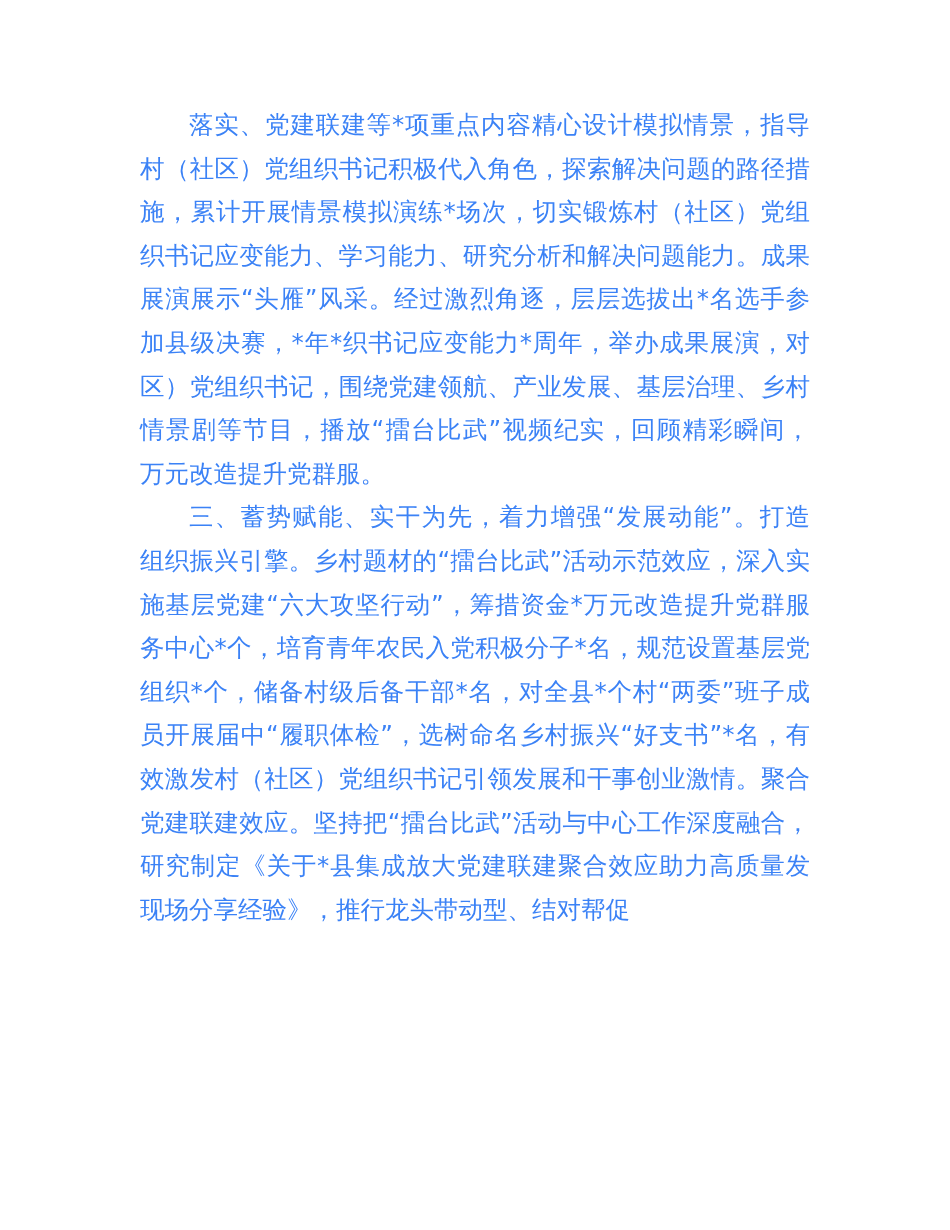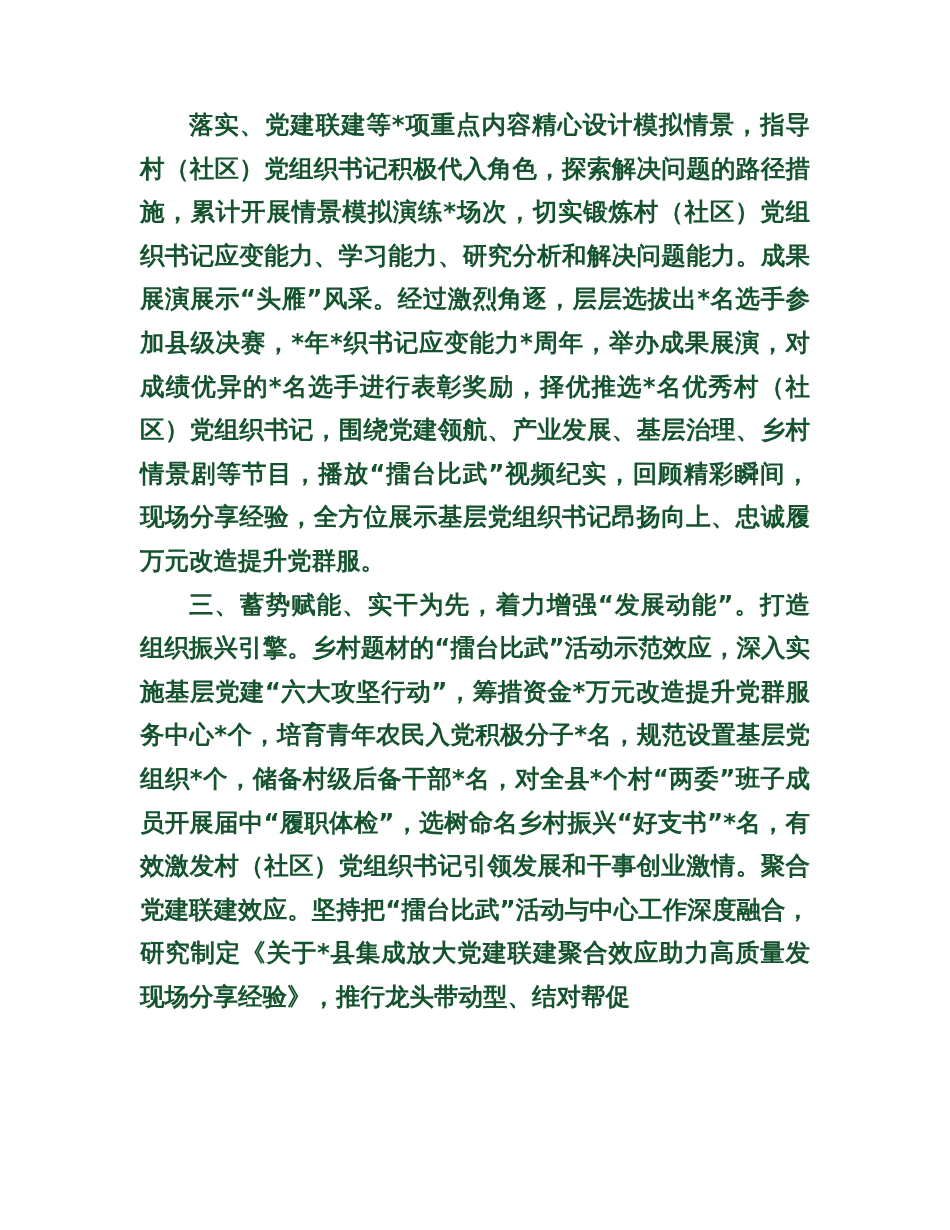--- a/index.html
+++ b/index.html
@@ -21,22 +21,22 @@
       color: #000000;
       overflow: hidden;
     }
     .paragraph {
       margin: 0;
       padding: 0;
     }
     .line {
       font-size: 24.5px;
       line-height: 43.6px;
-      font-weight: 700;
-      color: #14532d;
+      font-weight: 400;
+      color: #3b82f6;
       text-align: justify;
       text-align-last: justify;
       white-space: nowrap;
       overflow: visible;
     }
     .line--first {
       text-indent: 49px;
     }
     .line--end {
       text-align-last: left;
@@ -47,24 +47,22 @@
 
 <div class="page">
 
   <div class="paragraph">
     <div class="line line--first">落实、党建联建等*项重点内容精心设计模拟情景，指导</div>
     <div class="line">村（社区）党组织书记积极代入角色，探索解决问题的路径措</div>
     <div class="line">施，累计开展情景模拟演练*场次，切实锻炼村（社区）党组</div>
     <div class="line">织书记应变能力、学习能力、研究分析和解决问题能力。成果</div>
     <div class="line">展演展示“头雁”风采。经过激烈角逐，层层选拔出*名选手参</div>
     <div class="line">加县级决赛，*年*织书记应变能力*周年，举办成果展演，对</div>
-    <div class="line">成绩优异的*名选手进行表彰奖励，择优推选*名优秀村（社</div>
     <div class="line">区）党组织书记，围绕党建领航、产业发展、基层治理、乡村</div>
     <div class="line">情景剧等节目，播放“擂台比武”视频纪实，回顾精彩瞬间，</div>
-    <div class="line">现场分享经验，全方位展示基层党组织书记昂扬向上、忠诚履</div>
     <div class="line line--end">万元改造提升党群服。</div>
   </div>
 
   <div class="paragraph">
     <div class="line line--first">三、蓄势赋能、实干为先，着力增强“发展动能”。打造</div>
     <div class="line">组织振兴引擎。乡村题材的“擂台比武”活动示范效应，深入实</div>
     <div class="line">施基层党建“六大攻坚行动”，筹措资金*万元改造提升党群服</div>
     <div class="line">务中心*个，培育青年农民入党积极分子*名，规范设置基层党</div>
     <div class="line">组织*个，储备村级后备干部*名，对全县*个村“两委”班子成</div>
     <div class="line">员开展届中“履职体检”，选树命名乡村振兴“好支书”*名，有</div>

